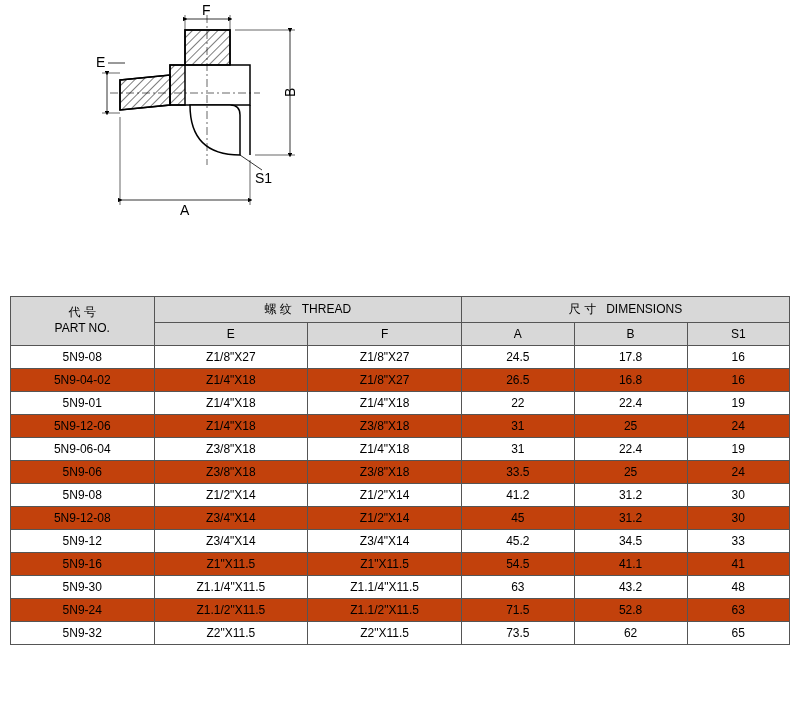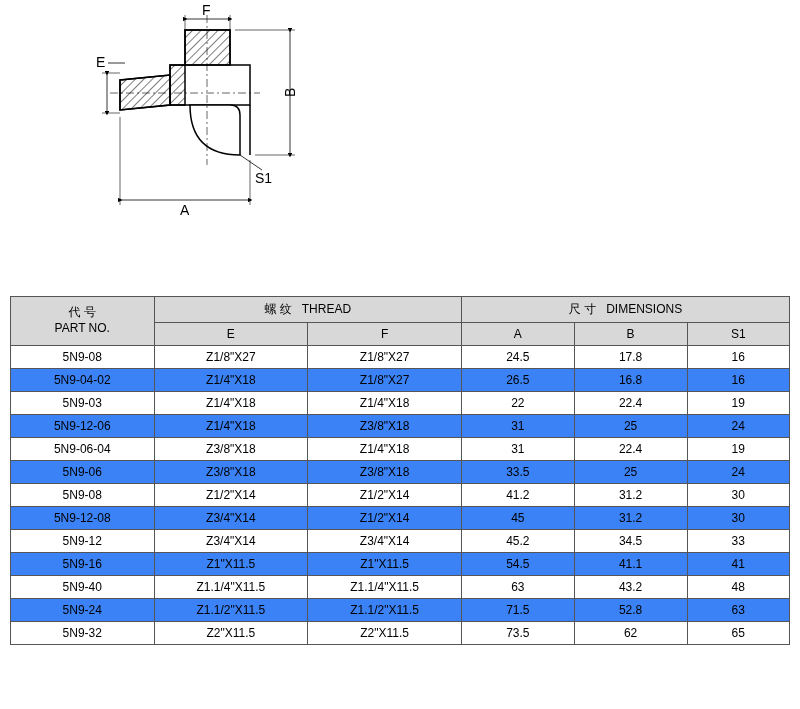--- a/index.html
+++ b/index.html
@@ -42,21 +42,21 @@
     border-radius: 15px;
   }
   th, td {
     border: 1px solid #555;
     padding: 4px 6px;
     text-align: center;
     height: 22px;
   }
   th { font-weight: normal; }
   .hdr { background: #d8d8d8; }
-  .alt { background: #3b82f6; padding-left: 14px; }
+  .alt { background: #c2410c; padding-left: 14px; }
   .col-part { width: 140px; }
   .col-e { width: 150px; }
   .col-f { width: 150px; }
   .col-a { width: 110px; }
   .col-b { width: 110px; }
   .col-s1 { width: 100px; }
   .superhead-cell { line-height: 1.3; }
 </style>
 </head>
 <body>
@@ -153,21 +153,21 @@
         </tr>
         <tr class="alt">
           <td>5N9-04-02</td>
           <td>Z1/4"X18</td>
           <td>Z1/8"X27</td>
           <td>26.5</td>
           <td>16.8</td>
           <td>16</td>
         </tr>
         <tr>
-          <td>5N9-03</td>
+          <td>5N9-01</td>
           <td>Z1/4"X18</td>
           <td>Z1/4"X18</td>
           <td>22</td>
           <td>22.4</td>
           <td>19</td>
         </tr>
         <tr class="alt">
           <td>5N9-12-06</td>
           <td>Z1/4"X18</td>
           <td>Z3/8"X18</td>
@@ -217,21 +217,21 @@
         </tr>
         <tr class="alt">
           <td>5N9-16</td>
           <td>Z1"X11.5</td>
           <td>Z1"X11.5</td>
           <td>54.5</td>
           <td>41.1</td>
           <td>41</td>
         </tr>
         <tr>
-          <td>5N9-40</td>
+          <td>5N9-30</td>
           <td>Z1.1/4"X11.5</td>
           <td>Z1.1/4"X11.5</td>
           <td>63</td>
           <td>43.2</td>
           <td>48</td>
         </tr>
         <tr class="alt">
           <td>5N9-24</td>
           <td>Z1.1/2"X11.5</td>
           <td>Z1.1/2"X11.5</td>

